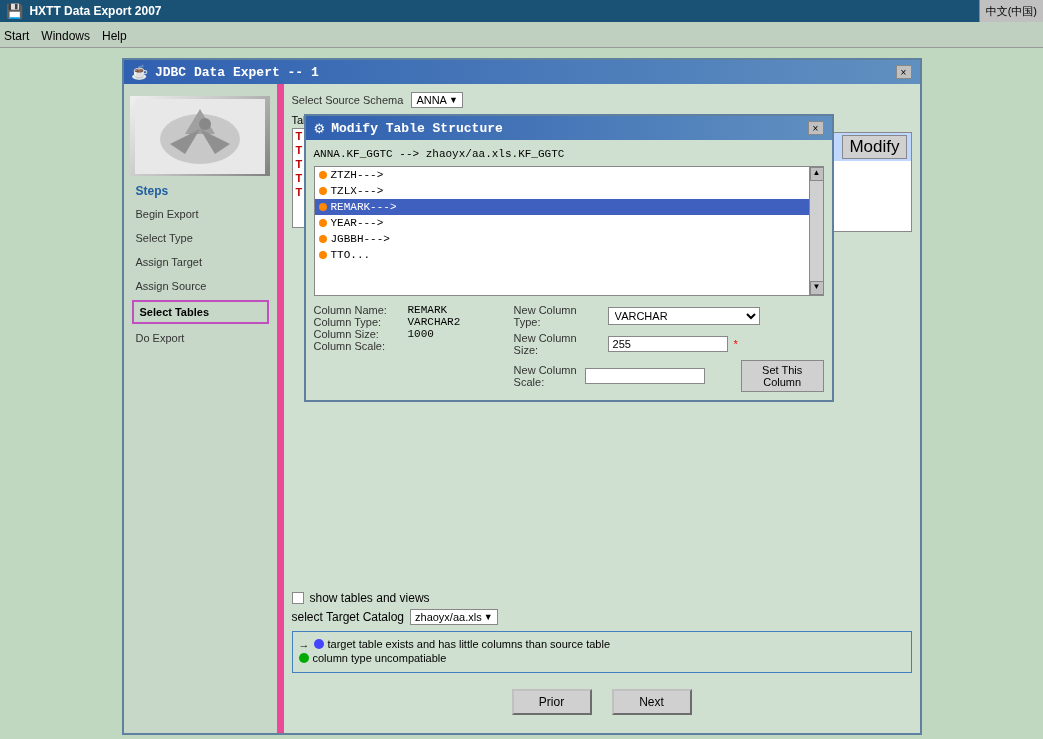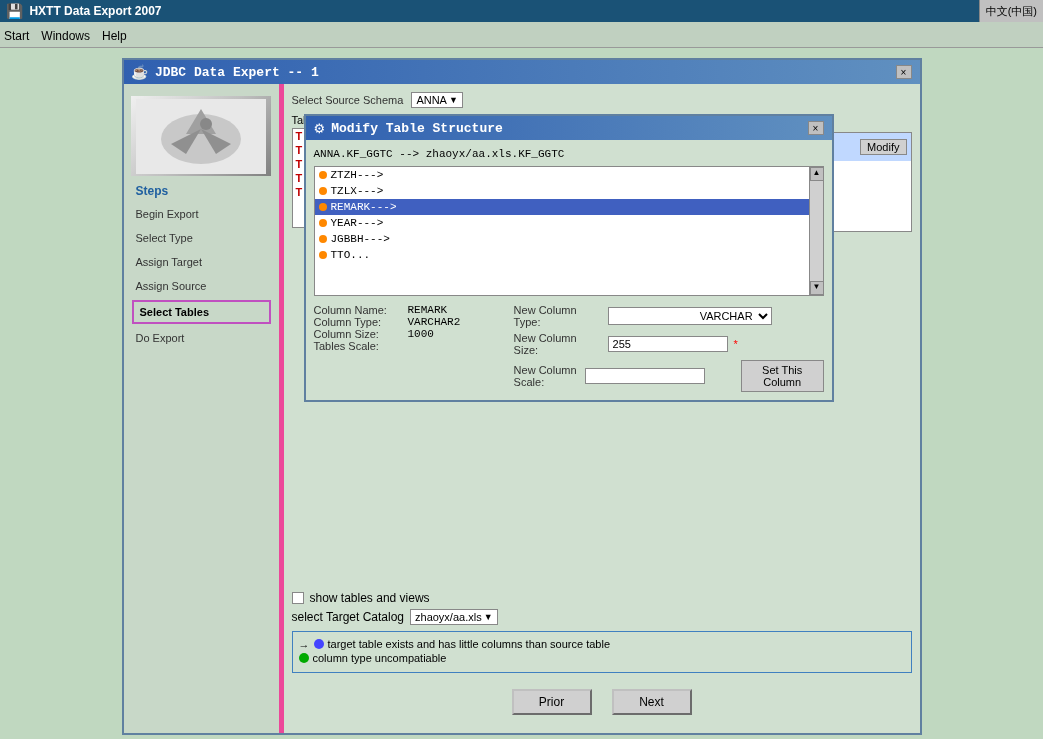--- a/index.html
+++ b/index.html
@@ -98,21 +98,21 @@
     
     .jdbc-body {
       display: flex;
       height: calc(100% - 24px);
     }
 
     
     .steps-sidebar {
       width: 160px;
       background: #c8d8c8;
-      border-right: 5px solid #ec4899;
+      border-right: 7px solid #ec4899;
       padding: 8px 0;
     }
     .steps-header {
       color: #2060a0;
       font-weight: bold;
       padding: 4px 12px;
       font-size: 12px;
     }
     .step-item {
       padding: 6px 12px;
@@ -202,21 +202,21 @@
     .exported-row.selected { background: #c0d8ff; }
     .dot-icon { width: 8px; height: 8px; border-radius: 50%; display: inline-block; }
     .dot-blue { background: #4444ff; }
     .dot-green { background: #00aa00; }
     .modify-btn {
       margin-left: auto;
       background: #d0d0d0;
       border: 1px solid #888;
       padding: 1px 6px;
       cursor: pointer;
-      font-size: 11px;
+      font-size: 17px;
     }
     .arrow-btn {
       background: #d0d0d0;
       border: 1px solid #888;
       padding: 2px 6px;
       cursor: pointer;
       font-size: 11px;
       align-self: center;
     }
 
@@ -286,22 +286,21 @@
       background: white;
       padding: 1px 4px;
       font-size: 11px;
       width: 120px;
     }
     .detail-select {
       border: 1px solid #888;
       background: white;
       padding: 1px 2px;
       font-size: 11px;
-      width: 164px;
-      text-align: right;
+      width: 152px;
     }
     .red-star { color: red; margin-left: 2px; }
 
     .set-col-btn {
       background: #d0d0d0;
       border: 1px solid #888;
       padding: 3px 10px;
       cursor: pointer;
       font-size: 11px;
       margin-left: 32px;
@@ -518,21 +517,21 @@
                 </div>
                 <div class="detail-row">
                   <span class="detail-label">Column Type:</span>
                   <span class="detail-value">VARCHAR2</span>
                 </div>
                 <div class="detail-row">
                   <span class="detail-label">Column Size:</span>
                   <span class="detail-value">1000</span>
                 </div>
                 <div class="detail-row">
-                  <span class="detail-label">Tables Scale:</span>
+                  <span class="detail-label">Column Scale:</span>
                 </div>
               </div>
 
               <div>
                 <div class="detail-row">
                   <span class="detail-label">New Column Type:</span>
                   <select class="detail-select">
                     <option>VARCHAR</option>
                     <option>CHAR</option>
                     <option>INTEGER</option>

